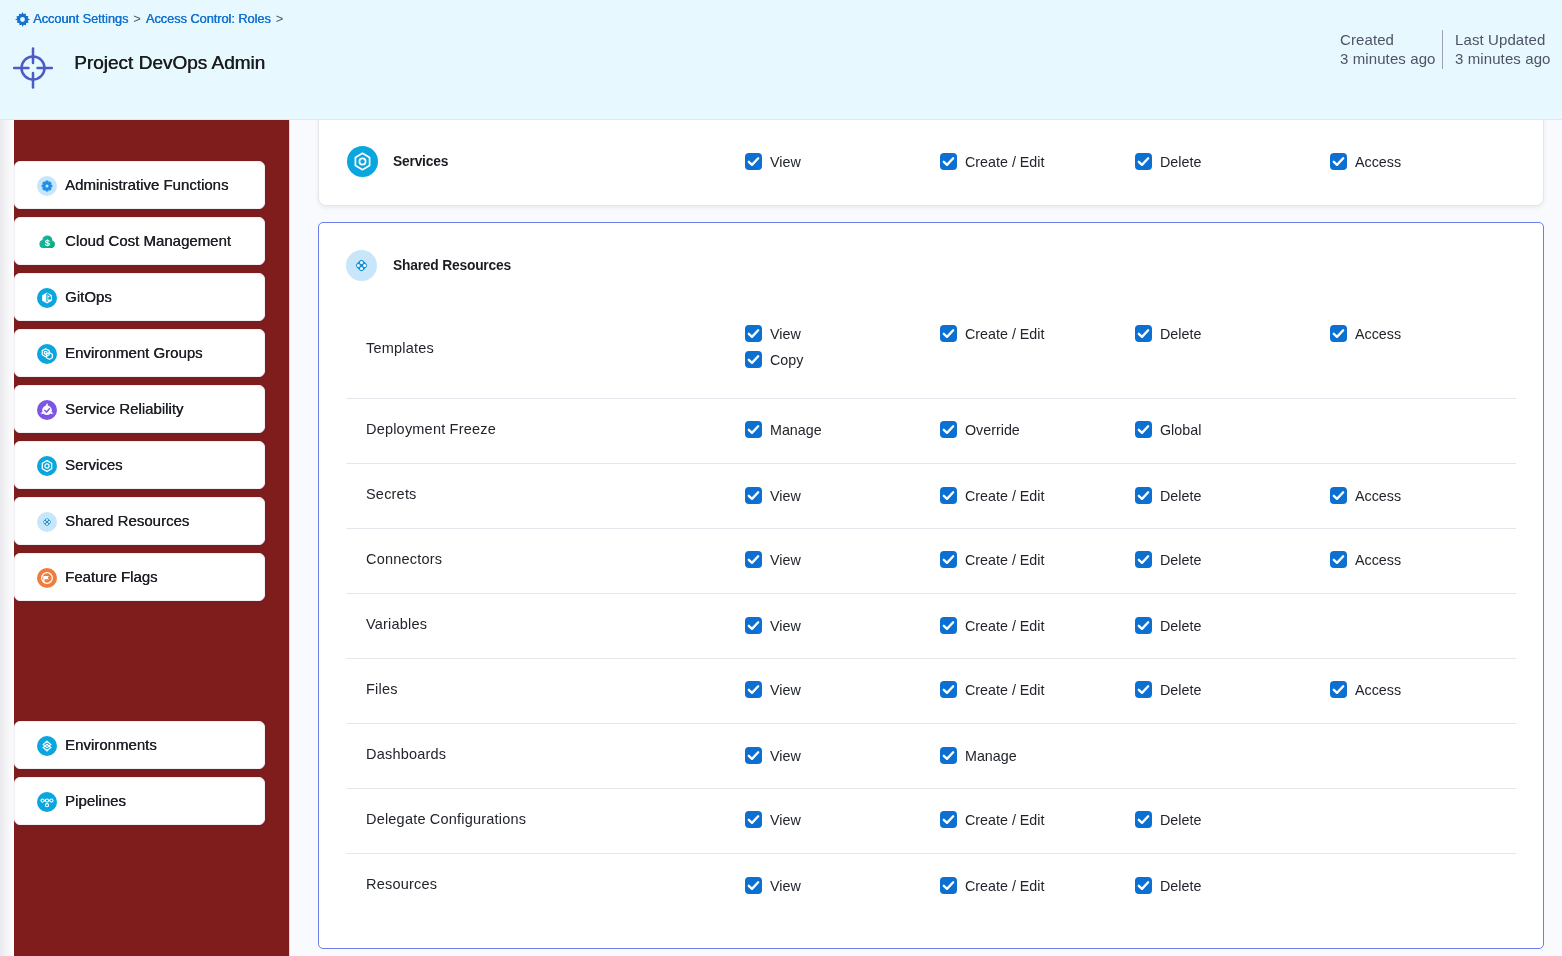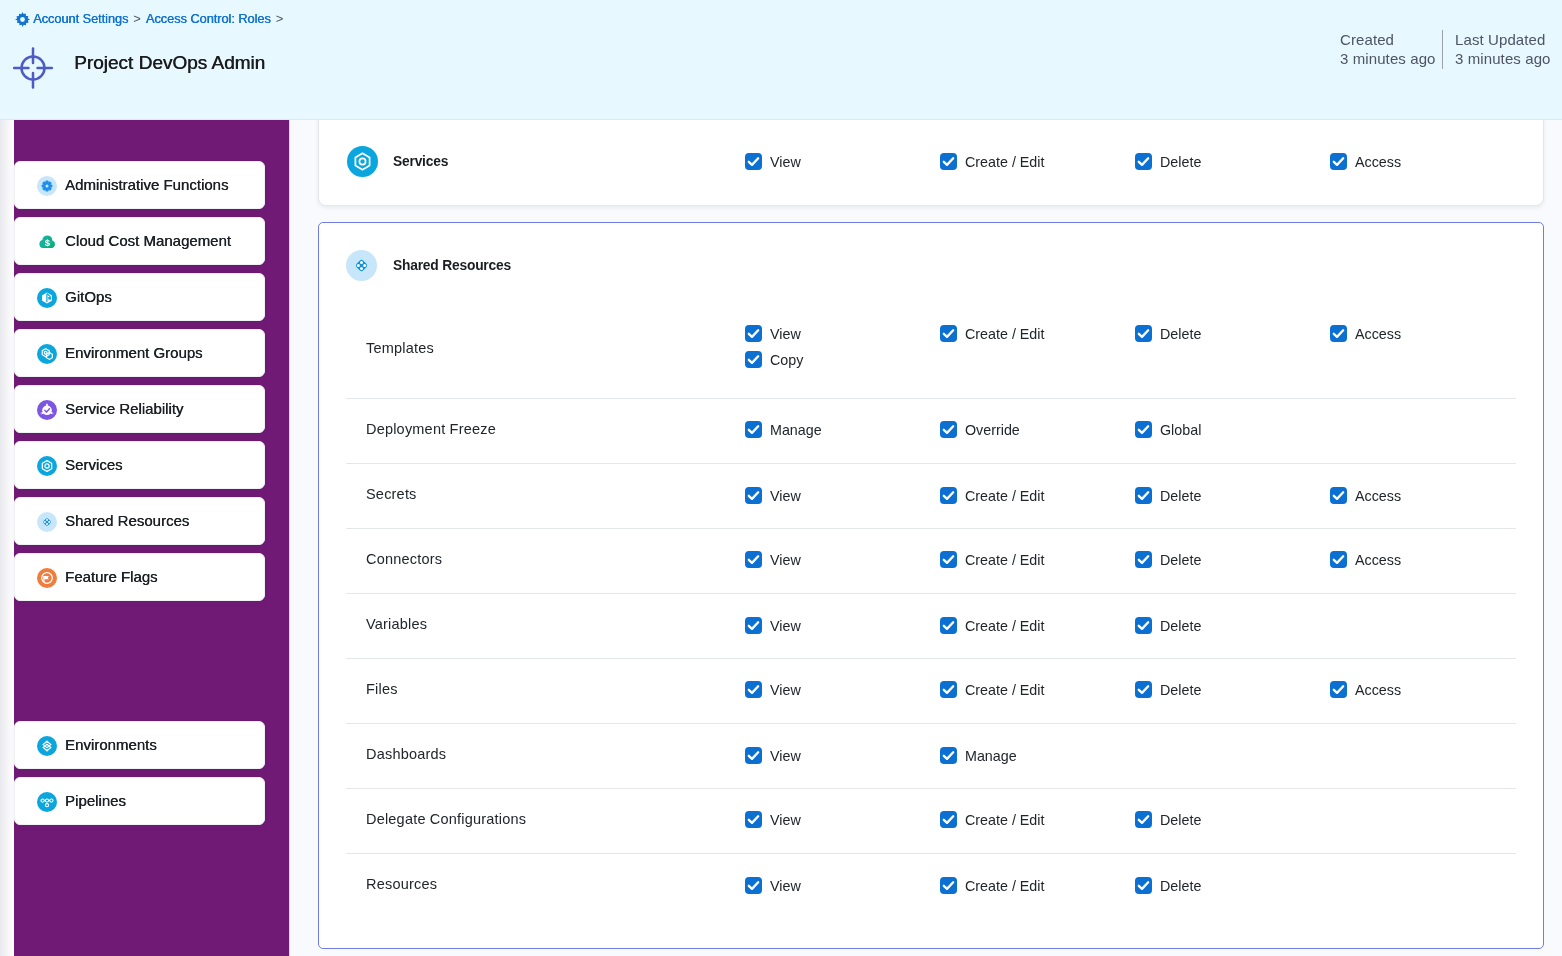--- a/index.html
+++ b/index.html
@@ -12,21 +12,21 @@
 .crumb .sep { color:#51565f; text-shadow:none; padding:0 5px; font-size:13px; font-weight:400; }
 .gearcrumb { position:absolute; left:15px; top:12px; }
 .title { position:absolute; left:74px; top:52px; font-size:19px; font-weight:400; color:#1b1c20; text-shadow:0.5px 0 0 #1b1c20; }
 .targeticon { position:absolute; left:13px; top:47px; }
 .meta { position:absolute; top:29.7px; font-size:15px; color:#4e5366; line-height:19.5px; letter-spacing:0.1px; }
 .meta.m1 { left:1340px; }
 .meta.m2 { left:1455px; }
 .metadiv { position:absolute; left:1442px; top:30px; width:1px; height:39px; background:#9ba1b2; }
 
 
-.sidebar { position:absolute; left:0; top:120px; width:290px; height:836px; background:#701a75; border-right:1px solid #d8dbe4; }
+.sidebar { position:absolute; left:0; top:120px; width:290px; height:836px; background:#7f1d1d; border-right:1px solid #d8dbe4; }
 .sidebar .edge { position:absolute; left:0; top:0; bottom:0; width:14px; background:linear-gradient(to right, #e9eaee, #ffffff); }
 .scard { position:absolute; left:14px; width:251px; height:48px; background:#fff; border:1px solid #f0f1f5; border-radius:6px; box-shadow:0 2px 4px rgba(40,41,61,0.08); display:flex; align-items:center; }
 .scard .ic { position:absolute; left:22px; top:14px; width:20px; height:20px; }
 .scard .lb { position:absolute; left:50px; top:0; height:48px; line-height:46px; font-size:15px; font-weight:400; color:#1e2027; text-shadow:0.3px 0 0 #1e2027; }
 
 
 .main { position:absolute; left:290px; top:120px; width:1272px; height:836px; background:#f8fafd; overflow:hidden; }
 .card { position:absolute; left:28px; width:1226px; background:#fff; }
 .card-services { top:-50px; height:136px; border:1px solid #e4e6ee; border-radius:8px; box-shadow:0 2px 4px rgba(40,41,61,0.07); }
 .card-shared { top:102px; height:727px; border:1px solid #6f7de8; border-radius:5px; }

